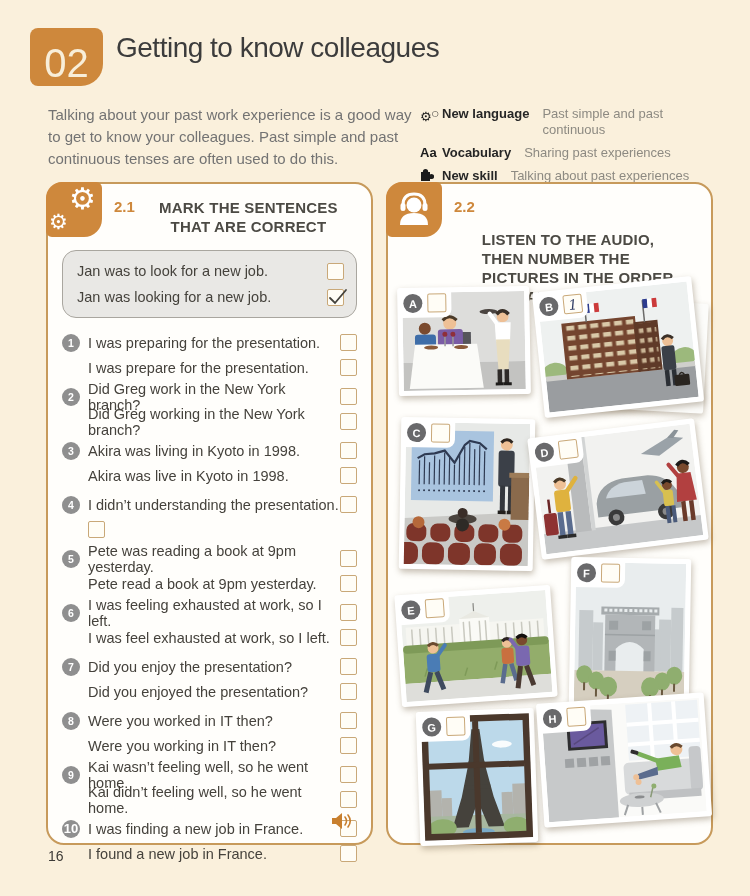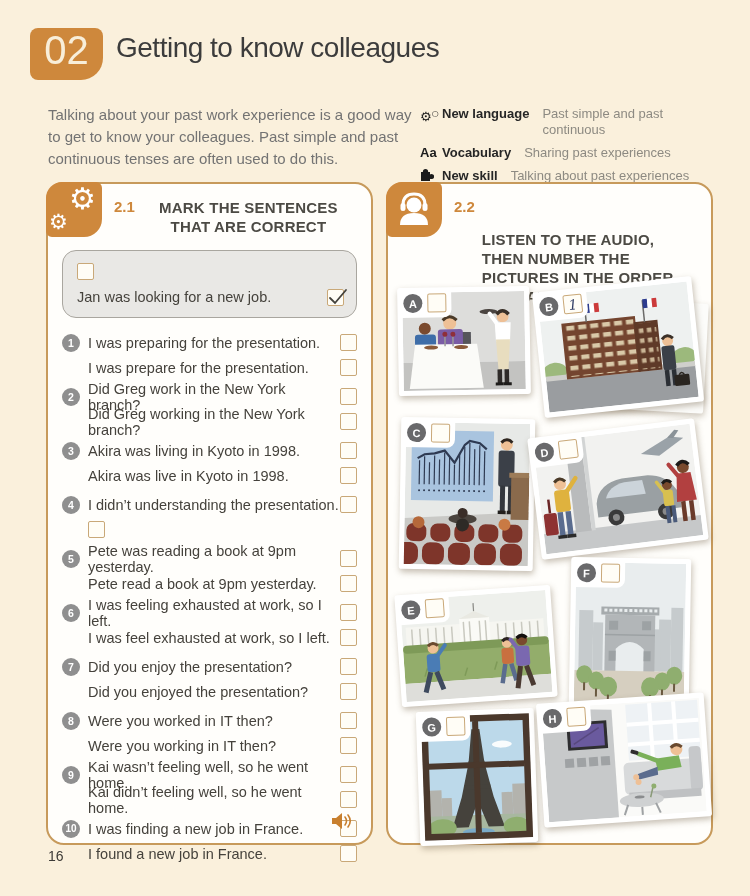--- a/index.html
+++ b/index.html
@@ -7,24 +7,24 @@
   body {
     font-family:"Liberation Sans", sans-serif;
     background:#faf0dc;
     color:#45423c;
     position:relative;
     overflow:hidden;
   }
   
   .unit-badge {
     position:absolute; left:30px; top:28px;
-    width:73px; height:52px;
+    width:73px; height:58px;
     background:#ce883c;
     border-radius:8px 8px 22px 8px;
-    display:flex; align-items:flex-start; justify-content:center;
+    display:flex; align-items:flex-end; justify-content:center;
     color:#f8eed9; font-size:40px; font-weight:400;
   }
   .unit-title {
     position:absolute; left:116px; top:32px;
     font-size:28px; font-weight:400; color:#3c3c3c; letter-spacing:-0.5px;
   }
   .intro {
     position:absolute; left:48px; top:104px; width:368px;
     font-size:15px; line-height:22px; color:#737373;
   }
@@ -165,20 +165,21 @@
   </div>
   <div class="ex-header">
     <div class="ex-titleblock">
       <span class="ex-number">2.1</span>
       <span class="ex-title" style="max-width:218px;text-align:center;">MARK THE SENTENCES THAT ARE CORRECT</span>
     </div>
   </div>
 
   <div class="example-box">
     <div class="sent-row">
+      <span class="sent-text">Jan was to look for a new job.</span>
       <span class="checkbox"></span>
     </div>
     <div class="sent-row">
       <span class="sent-text">Jan was looking for a new job.</span>
       <span class="checkbox">
         <svg width="22" height="22" viewBox="0 0 22 22">
             <path d="M3 11 L8 16 L19 3" fill="none" stroke="#44423c" stroke-width="1.8" stroke-linecap="round"></path>
           </svg>
       </span>
     </div>
@@ -297,21 +298,21 @@
         </div>
       <div class="sent-row">
           <span class="num-spacer"></span>
           <span class="sent-text">Kai didn’t feeling well, so he went home.</span>
           <span class="checkbox"></span>
         </div>
     </div>
 
     <div class="item">
       <div class="sent-row">
-          <span class="num-circle" style="font-size:10px;">10</span>
+          <span class="num-circle" style="font-size:13px;">10</span>
           <span class="sent-text">I was finding a new job in France.</span>
           <span class="checkbox"></span>
         </div>
       <div class="sent-row">
           <span class="num-spacer"></span>
           <span class="sent-text">I found a new job in France.</span>
           <span class="checkbox"></span>
         </div>
     </div>
   </div>

